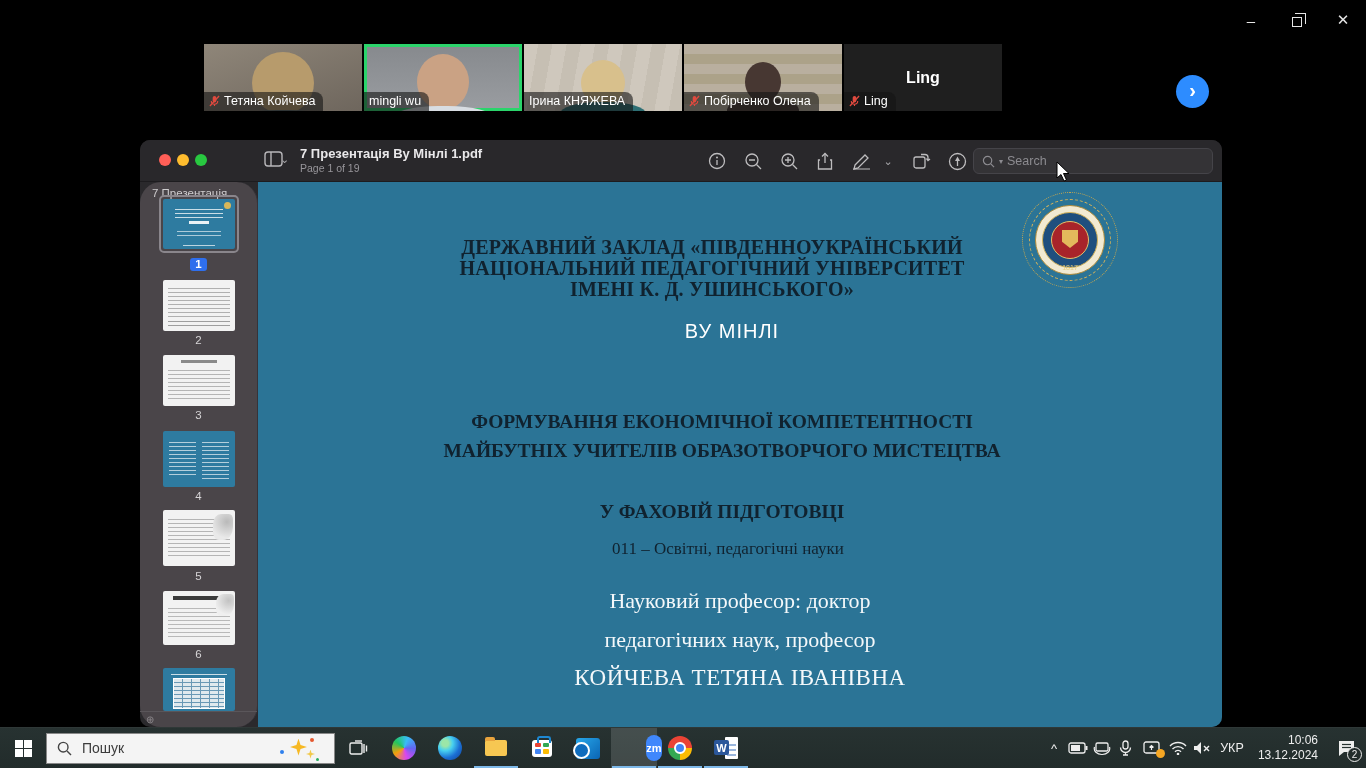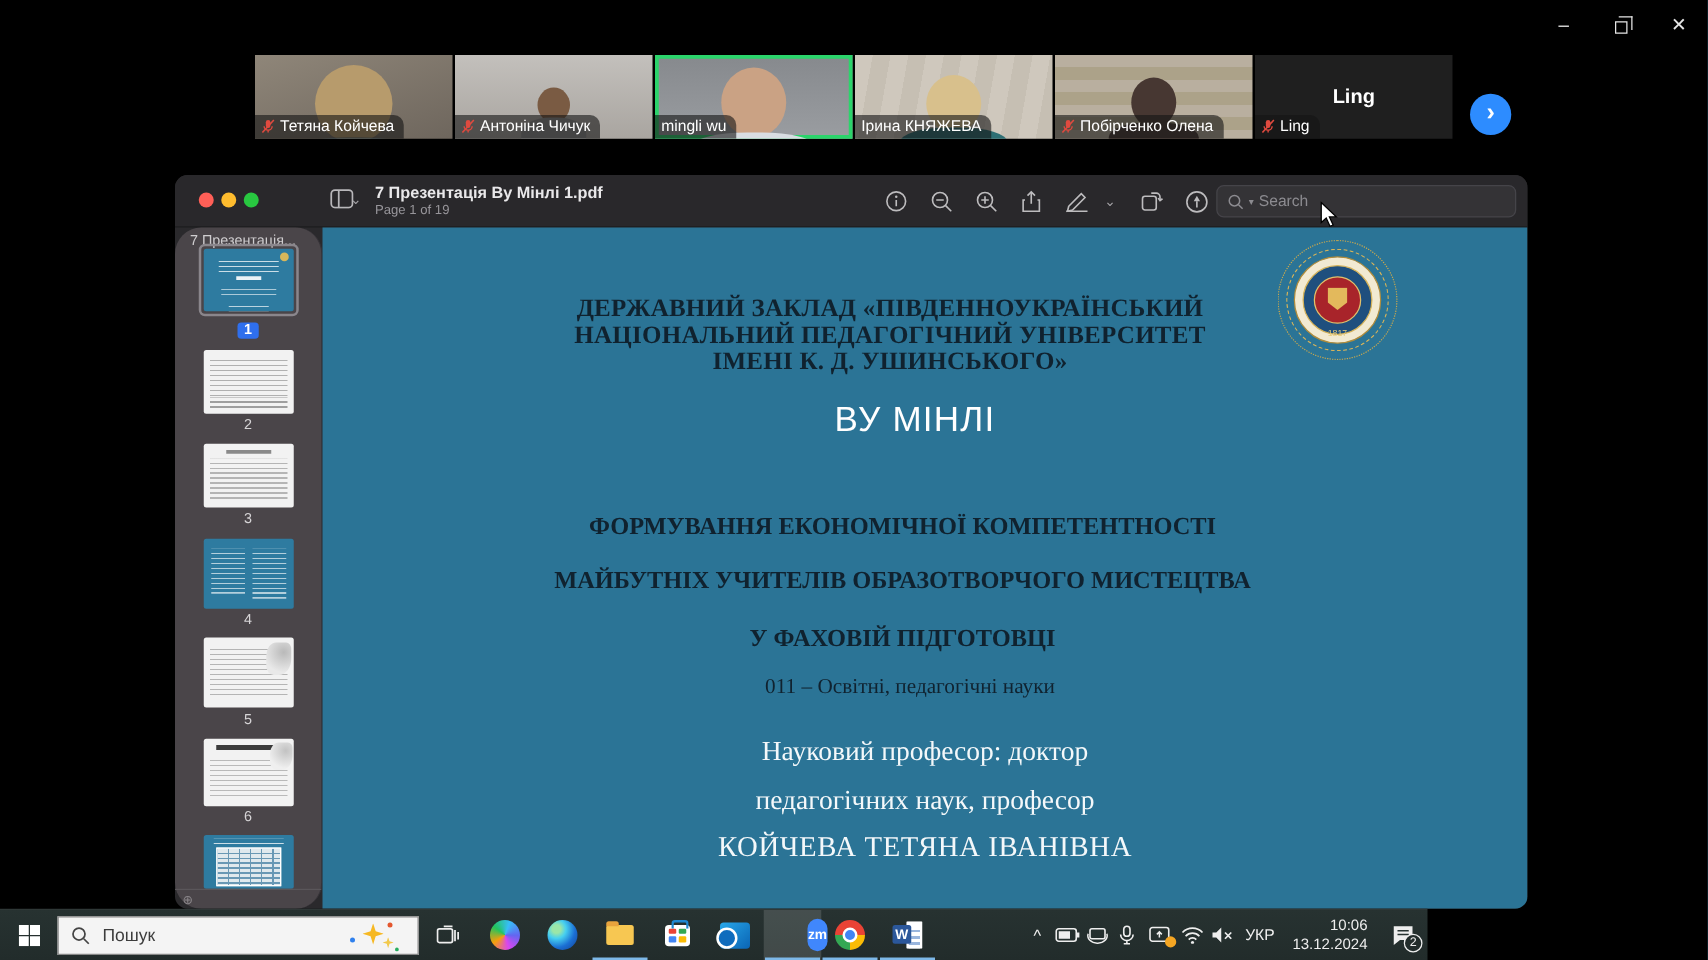--- a/index.html
+++ b/index.html
@@ -53,40 +53,40 @@
   .tnum { position:absolute; width:100%; text-align:center; color:#d6d4d6; font-size:11.5px; }
   .tnum .badge { background:#2f6fed; color:#fff; border-radius:3px; padding:0 5px 1px; font-weight:bold; }
   .lines { background:repeating-linear-gradient(#f2f2f2 0 3px, #9a9a9a 3px 4px); }
   .lines-w { background:repeating-linear-gradient(rgba(255,255,255,0) 0 3px, rgba(255,255,255,.75) 3px 4px); }
   .sb-bottom { position:absolute; left:0; right:0; bottom:0; height:16px; border-top:1px solid #5a565a; color:#8a868a; font-size:10px; display:flex; align-items:center; padding-left:6px; }
 
   .pv-content { position:relative; flex:1; background:#2b7496; overflow:hidden;
     font-family:"Liberation Serif", serif; }
   .sl { position:absolute; width:100%; text-align:center; color:#10222f; }
   .inst { font-size:20px; font-weight:600; letter-spacing:.2px; transform:translateX(-28px); line-height:21px; }
-  .author { font-family:"Liberation Sans", sans-serif; color:#fff; font-size:28px; font-weight:400; letter-spacing:1px; transform:translateX(-8px); }
+  .author { font-family:"Liberation Sans", sans-serif; color:#fff; font-size:20px; font-weight:400; letter-spacing:1px; transform:translateX(-8px); }
   .mid { font-size:19.5px; font-weight:bold; transform:translateX(-18px); }
   .spec { font-size:17px; transform:translateX(-12px); }
   .sup { color:#f4f8fa; font-size:22px; }
   .sup3 { font-size:23px; letter-spacing:.5px; }
 
   
   .seal { position:absolute; left:764px; top:10px; width:96px; height:96px; }
   .seal .c { position:absolute; border-radius:50%; }
   .seal .c1 { inset:0; border:1.5px dotted #c9a84e; }
   .seal .c2 { inset:7px; border:1.5px dashed #d5b35a; }
   .seal .c3 { inset:13px; background:#f2ead2; border:1px solid #b08c3c; }
   .seal .c4 { inset:20px; background:#1f4f7e; border:1px solid #d5b35a; }
   .seal .c5 { inset:29px; background:#a8242a; border:1px solid #e3c06a; }
   .seal .crest { position:absolute; left:50%; top:38px; transform:translateX(-50%); width:16px; height:18px;
     background:#e3b95c; clip-path:polygon(0 0,100% 0,100% 65%,50% 100%,0 65%); }
   .seal .year { position:absolute; left:0; right:0; bottom:17px; text-align:center; color:#e8cd7c; font-size:7px; font-family:"Liberation Sans",sans-serif; }
 
   
-  .taskbar { position:absolute; left:0; top:727px; width:1142px; height:41px;
+  .taskbar { position:absolute; left:0; top:727px; width:1366px; height:41px;
     background:linear-gradient(#273231,#222c2b); border-top:1px solid rgba(255,255,255,.06);
     display:flex; align-items:center; }
   .tb-btn { width:46px; height:41px; display:flex; align-items:center; justify-content:center; position:relative; flex:none; }
   .tb-search { width:289px; height:31px; background:#f4f4f4; border:1px solid #888; display:flex; align-items:center; padding:0 10px; gap:10px; flex:none; position:relative; }
   .tb-search input { border:none; outline:none; background:transparent; font-size:14px; color:#333; width:150px; }
   .tb-search input::placeholder { color:#3c3c3c; }
   .sparkles { position:absolute; right:14px; top:4px; width:40px; height:24px; }
   .star4 { position:absolute; background:#f6b823; clip-path:polygon(50% 0,62% 38%,100% 50%,62% 62%,50% 100%,38% 62%,0 50%,38% 38%); }
   .dot { position:absolute; border-radius:50%; }
   .run-line { position:absolute; bottom:0; left:1px; right:1px; height:2.5px; background:#7db8e8; }
@@ -151,34 +151,20 @@
     <div class="vlabel">
       <svg width="11" height="12" viewBox="0 0 12 13">
           <rect x="4" y="1" width="4" height="7" rx="2" fill="#e04a3f"></rect>
           <path d="M2.5 6.5a3.5 3.5 0 0 0 7 0M6 10v2" stroke="#e04a3f" stroke-width="1.2" fill="none"></path>
           <line x1="1" y1="12" x2="11" y2="1" stroke="#e04a3f" stroke-width="1.4"></line>
         </svg>
       <span>Тетяна Койчева</span>
     </div>
   </div>
 
-  <div class="vtile" style="background:linear-gradient(#c3c0bc,#a9a5a0);">
-    <div class="person" style="top:26px;">
-      <div class="head" style="width:26px;height:28px;background:#7a5b43;"></div>
-      <div class="torso" style="width:52px;height:28px;background:#8d8d8d;"></div>
-    </div>
-    <div class="vlabel">
-      <svg width="11" height="12" viewBox="0 0 12 13">
-          <rect x="4" y="1" width="4" height="7" rx="2" fill="#e04a3f"></rect>
-          <path d="M2.5 6.5a3.5 3.5 0 0 0 7 0M6 10v2" stroke="#e04a3f" stroke-width="1.2" fill="none"></path>
-          <line x1="1" y1="12" x2="11" y2="1" stroke="#e04a3f" stroke-width="1.4"></line>
-        </svg>
-      <span>Антоніна Чичук</span>
-    </div>
-  </div>
 
   <div class="vtile active" style="background:linear-gradient(#86898d,#9a9da1);">
     <div class="person" style="top:10px;">
       <div class="head" style="width:52px;height:56px;background:#caa284;"></div>
       <div class="torso" style="width:100px;height:26px;background:#d8dde2;"></div>
     </div>
     <div class="vlabel">
       <span>mingli wu</span>
     </div>
   </div>
@@ -375,21 +361,21 @@
         <div class="year">1817</div>
       </div>
 
       <div class="sl inst" style="top:55px;">ДЕРЖАВНИЙ ЗАКЛАД «ПІВДЕННОУКРАЇНСЬКИЙ</div>
       <div class="sl inst" style="top:76px;">НАЦІОНАЛЬНИЙ ПЕДАГОГІЧНИЙ УНІВЕРСИТЕТ</div>
       <div class="sl inst" style="top:97px;">ІМЕНІ К. Д. УШИНСЬКОГО»</div>
 
       <div class="sl author" style="top:138px;">ВУ МІНЛІ</div>
 
       <div class="sl mid" style="top:229px;">ФОРМУВАННЯ ЕКОНОМІЧНОЇ КОМПЕТЕНТНОСТІ</div>
-      <div class="sl mid" style="top:272px;">МАЙБУТНІХ УЧИТЕЛІВ ОБРАЗОТВОРЧОГО МИСТЕЦТВА</div>
+      <div class="sl mid" style="top:258px;">МАЙБУТНІХ УЧИТЕЛІВ ОБРАЗОТВОРЧОГО МИСТЕЦТВА</div>
       <div class="sl mid" style="top:319px;">У ФАХОВІЙ ПІДГОТОВЦІ</div>
 
       <div class="sl spec" style="top:357px;">011 – Освітні, педагогічні науки</div>
 
       <div class="sl sup" style="top:406px;">Науковий професор: доктор</div>
       <div class="sl sup" style="top:445px;">педагогічних наук, професор</div>
       <div class="sl sup sup3" style="top:483px;">КОЙЧЕВА ТЕТЯНА ІВАНІВНА</div>
     </div>
   </div>
 </div>

